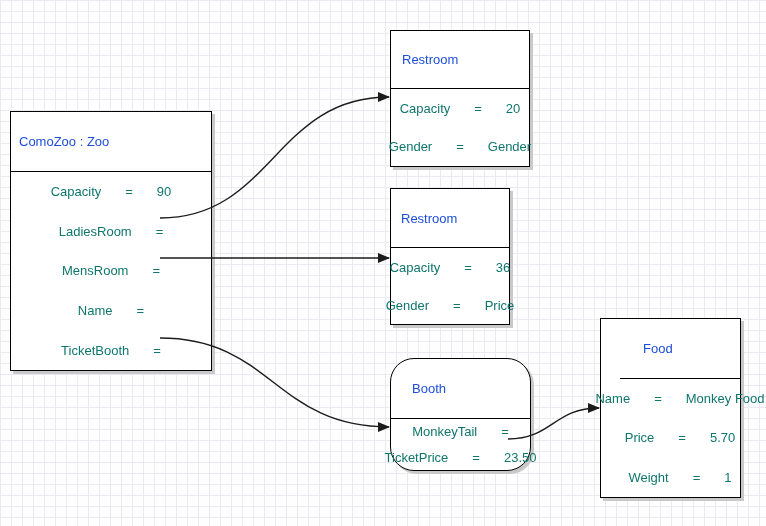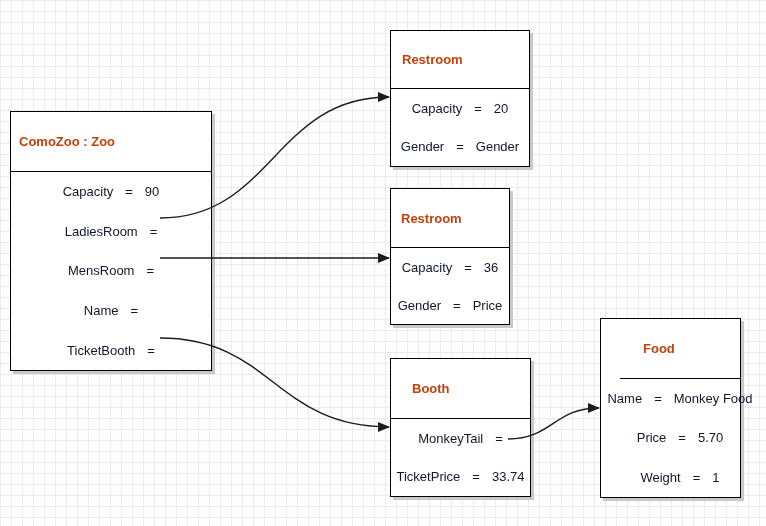--- a/index.html
+++ b/index.html
@@ -25,40 +25,40 @@
     border: 1.5px solid #000000;
     box-shadow: 3px 3px 0 #c9c9c9;
     display: flex;
     flex-direction: column;
     z-index: 1;
   }
   .box-title {
     display: flex;
     align-items: center;
     border-bottom: 1.5px solid #000000;
-    font-weight: bold;
+    font-weight: normal;
     font-size: 13px;
-    color: #c2410c;
+    color: #1d4ed8;
     flex: 0 0 auto;
     box-sizing: border-box;
     white-space: nowrap;
   }
   .box-fields {
     flex: 1 1 auto;
     display: flex;
     flex-direction: column;
   }
   .field-row {
     flex: 1;
     display: flex;
     align-items: center;
     justify-content: center;
-    column-gap: 12px;
+    column-gap: 24px;
     font-size: 13px;
-    color: #0f172a;
+    color: #0f766e;
     white-space: nowrap;
   }
   #connectors {
     position: absolute;
     left: 0; top: 0;
     width: 766px;
     height: 526px;
     z-index: 2;
     pointer-events: none;
   }
@@ -125,31 +125,31 @@
           <span>36</span>
       </div>
       <div class="field-row">
         <span>Gender</span>
           <span>=</span>
           <span>Price</span>
       </div>
     </div>
   </div>
 
-  <div class="box" style="left:390px; top:358px; width:141px; height:139px;">
+  <div class="box" style="left:390px; top:358px; width:141px; height:113px;border-radius:24px;">
     <div class="box-title" style="height:60px; padding-left:21px;">Booth</div>
     <div class="box-fields">
       <div class="field-row">
         <span>MonkeyTail</span>
           <span>=</span>
       </div>
       <div class="field-row">
         <span>TicketPrice</span>
           <span>=</span>
-          <span>33.74</span>
+          <span>23.50</span>
       </div>
     </div>
   </div>
 
   <div class="box" style="left:600px; top:318px; width:141px; height:180px;padding-left:19px;">
     <div class="box-title" style="height:60px; padding-left:23px;">Food</div>
     <div class="box-fields">
       <div class="field-row">
         <span>Name</span>
           <span>=</span>

